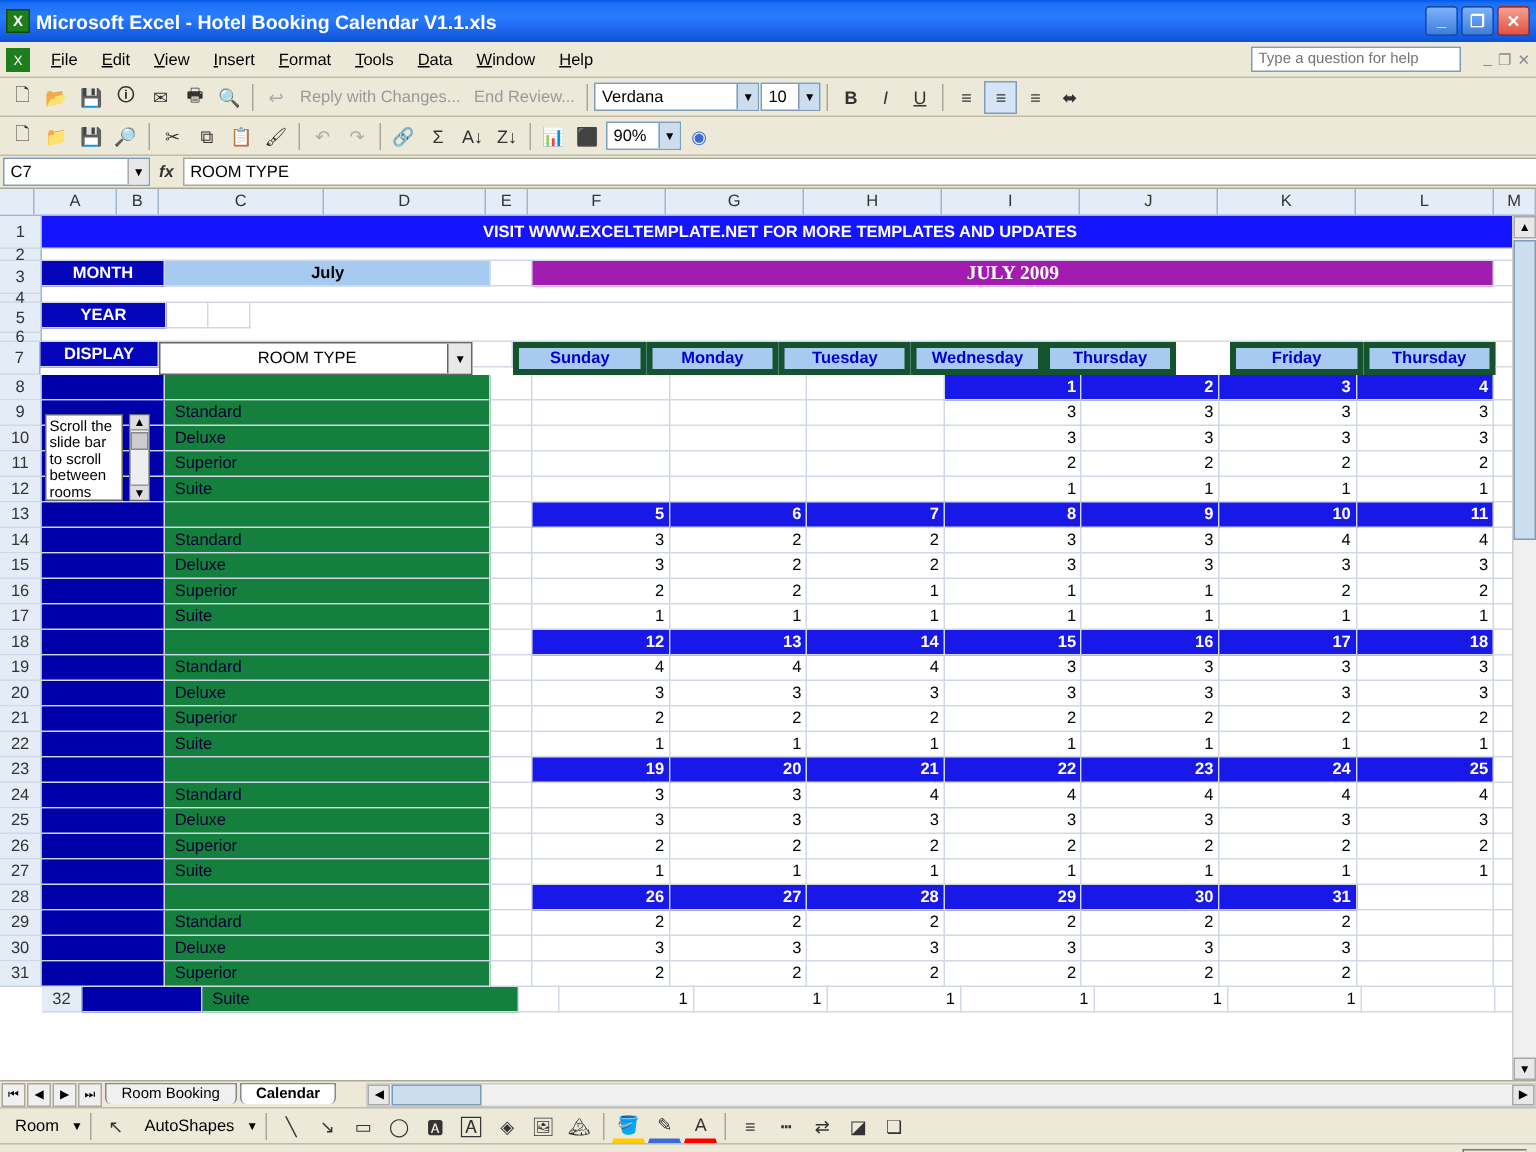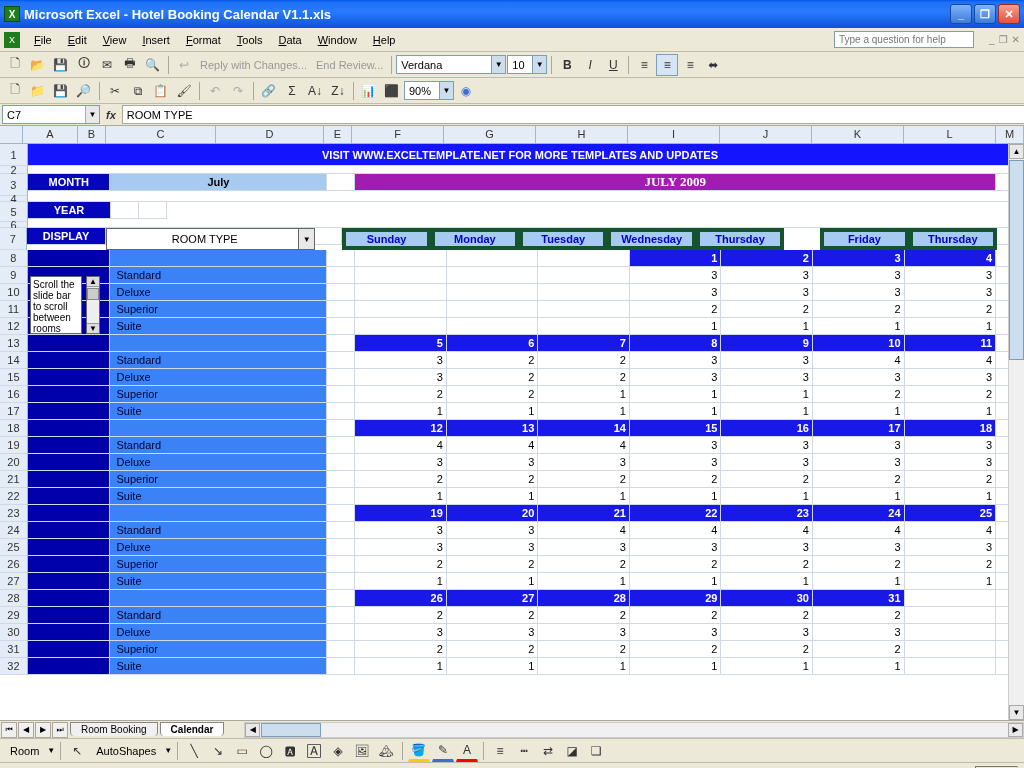--- a/index.html
+++ b/index.html
@@ -49,21 +49,21 @@
 .cell { border-right: 1px solid #d0d7e5; border-bottom: 1px solid #d0d7e5; height: 17px; font-size: 11px; padding: 0 3px; overflow: hidden; white-space: nowrap; display: flex; align-items: center; }
 
 .banner { background: #1414ff; color: white; font-weight: bold; text-align: center; justify-content: center; height: 22px; }
 .label-blue { background: #0505bb; color: white; font-weight: bold; justify-content: center; }
 .val-lt { background: #a6caf0; color: #000; justify-content: center; font-weight: bold; }
 .cal-title { background: #a21caf; color: white; font-weight: bold; font-size: 13px; justify-content: center; font-family: Liberation Serif, serif; }
 .cal-sub { background: #a6caf0; color: #000; font-weight: bold; justify-content: center; }
 .dayhdr { background: #a6caf0; color: #0000cc; font-weight: bold; justify-content: center; border: 4px solid #14532d; }
 .datecell { background: #1818e8; color: white; font-weight: bold; justify-content: flex-end; }
 .sidebar-blue { background: #0000aa; }
-.sidebar-lt { background: #3b82f6; color: #003; }
+.sidebar-lt { background: #15803d; color: #003; }
 .rtype { color: #003; padding-left: 6px; }
 .num { justify-content: flex-end; }
 .ddsel { background: white; border: 1px solid #666; position: relative; padding: 0 18px 0 6px; justify-content: center; }
 .ddsel .ddbtn { position: absolute; right: 0; top: 0; bottom: 0; width: 16px; background: #e8e8e8; border-left: 1px solid #666; display: flex; align-items: center; justify-content: center; font-size: 8px; }
 .scrollhint { background: white; border: 1px solid #666; font-size: 10px; padding: 2px; line-height: 11px; position: absolute; }
 
 
 .sheetbar { height: 18px; background: #ece9d8; display: flex; align-items: center; border-top: 1px solid #aca899; font-size: 10px; }
 .sheetbar .navbtn { width: 16px; height: 16px; border: 1px solid #aca899; display: flex; align-items: center; justify-content: center; margin-left: 1px; cursor: pointer; background: #f0f0f0; font-size: 8px; }
 .sheetbar .tab { padding: 1px 10px; border: 1px solid #888; border-bottom: none; background: #f0f0f0; margin-left: 2px; cursor: pointer; border-radius: 0 0 4px 4px; transform: translateY(-1px); }
@@ -589,21 +589,21 @@
         <div class="cell num" style="width: 92px;">2</div>
         <div class="cell num" style="width: 92px;">2</div>
         <div class="cell num" style="width: 92px;">2</div>
         <div class="cell num" style="width: 92px;">2</div>
         <div class="cell num" style="width: 92px;">2</div>
         <div class="cell num" style="width: 92px;">2</div>
         <div class="cell num" style="width: 92px;"></div>
         <div class="cell " style="width: 28px;"></div>
       </div>
       <div class="cellrow">
-        <div class="rowhdr" style="height: 17px; line-height: 17px;">32</div>
+        <div class="rowhdr" style="height: 17px; line-height: 17px; margin-left: 28px;">32</div>
         <div class="cell sidebar-blue" style="width: 83px;"></div>
         <div class="cell sidebar-lt rtype" style="width: 218px;">Suite</div>
         <div class="cell " style="width: 28px;"></div>
         <div class="cell num" style="width: 92px;">1</div>
         <div class="cell num" style="width: 92px;">1</div>
         <div class="cell num" style="width: 92px;">1</div>
         <div class="cell num" style="width: 92px;">1</div>
         <div class="cell num" style="width: 92px;">1</div>
         <div class="cell num" style="width: 92px;">1</div>
         <div class="cell num" style="width: 92px;"></div>

